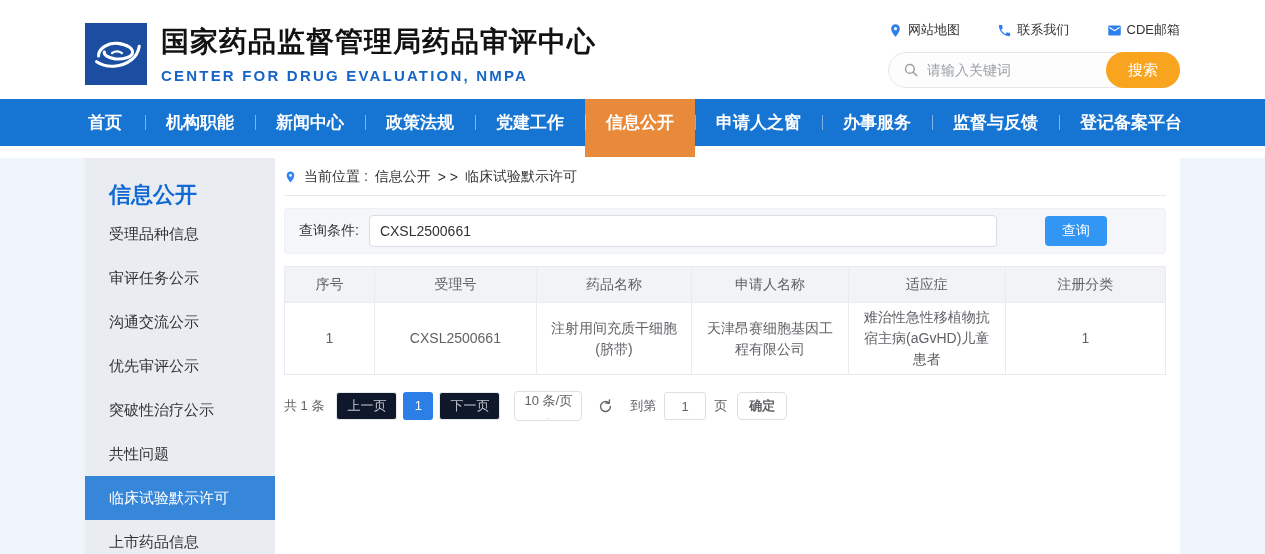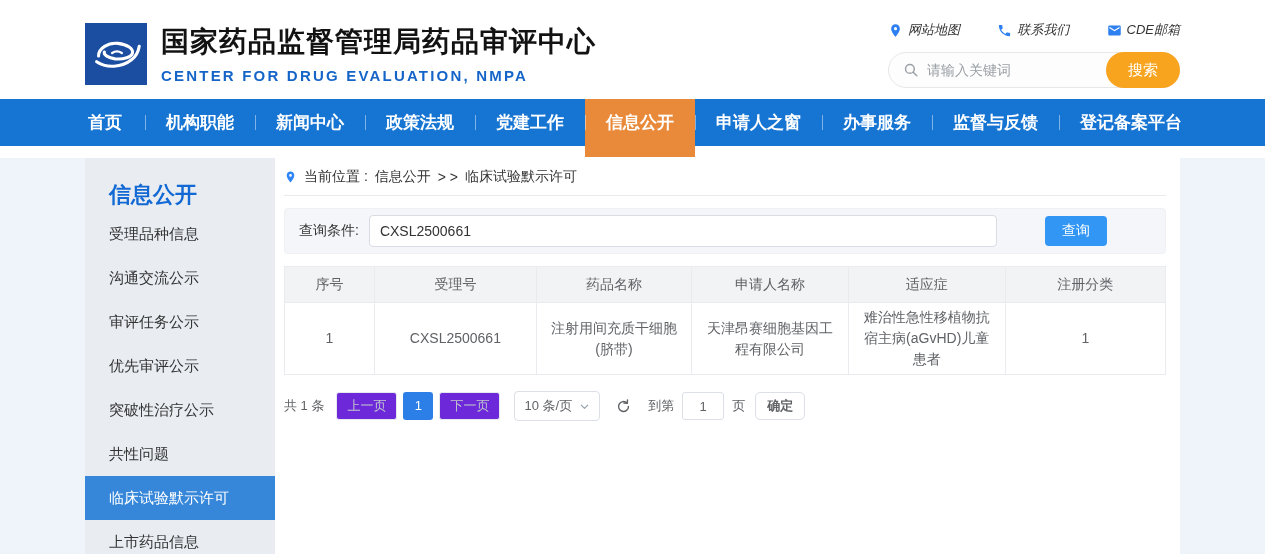--- a/index.html
+++ b/index.html
@@ -9,21 +9,21 @@
 
   
   .header { height:99px; background:#fff; }
   .header .container { display:flex; align-items:center; height:100%; }
   .brand { display:flex; align-items:center; cursor:pointer;margin-top:8px; }
   .logo-box { width:62px; height:62px; flex:0 0 62px; }
   .brand-text { margin-left:14px; }
   .brand-title { font-size:28px; font-weight:bold; color:#121212; letter-spacing:1px; }
   .brand-sub { margin-top:6px; font-size:15px; font-weight:bold; color:#1565c8; letter-spacing:2.2px; }
   .header-right { margin-left:auto; width:292px; padding-top:10px; }
-  .util-links { display:flex; justify-content:space-between; align-items:center;font-style:italic; }
+  .util-links { display:flex; justify-content:space-between; align-items:center; }
   .util-link { display:flex; align-items:center; gap:5px; font-size:13px; color:#333; cursor:pointer; }
   .util-link svg { width:15px; height:15px; }
   .search-wrap { position:relative; margin-top:13px; height:36px; border:1px solid #e7e7e7;
     border-radius:18px; background:#fdfdfd; display:flex; align-items:center; padding-left:14px; }
   .search-wrap svg { width:16px; height:16px; }
   .search-input { border:none; outline:none; background:transparent; font-size:14px; color:#4d7c0f;
     margin-left:8px; width:170px; }
   .search-input::placeholder { color:#9aa0a6; }
   .search-btn { position:absolute; right:-1px; top:-1px; height:36px; width:74px; border:none;
     border-radius:18px; background:#f9a41f; color:#fff; font-size:15px; cursor:pointer; }
@@ -69,26 +69,26 @@
   table.results col:nth-child(3){ width:17.6%; } table.results col:nth-child(4){ width:17.8%; }
   table.results col:nth-child(5){ width:17.8%; } table.results col:nth-child(6){ width:18.2%; }
   table.results th { background:#f2f3f5; border:1px solid #e9ebee; height:36px; font-size:14px;
     font-weight:normal; color:#606266; }
   table.results td { border:1px solid #e9ebee; height:54px; text-align:center; font-size:14px;
     color:#606266; line-height:21px; padding:4px 10px; }
 
   .pagination { margin-top:16px; display:flex; align-items:center; font-size:13px; color:#606266; }
   .pg-total { margin-right:12px; }
   .pg-btn { min-width:58px; height:28px; line-height:26px; text-align:center; padding:0 10px;
-    background:#6d28d9; border:1px solid #e7e9ee; border-radius:3px; color:#c0c4cc; }
+    background:#0f172a; border:1px solid #e7e9ee; border-radius:3px; color:#c0c4cc; }
   .pg-page { width:30px; height:28px; line-height:28px; text-align:center; background:#2d7fe8;
     color:#fff; border-radius:3px; margin:0 6px; cursor:pointer; }
   .pg-next { margin-right:14px; }
   .pg-size { height:30px; border:1px solid #dcdfe6; border-radius:4px; background:#fff;
-    display:flex; align-items:center; gap:7px; padding:0 9px; cursor:pointer; }
+    display:flex; align-items:center; gap:7px; padding:0 9px; cursor:pointer;flex-direction:column; }
   .pg-size svg { width:11px; height:11px; }
   .pg-refresh { margin:0 15px; width:18px; height:18px; cursor:pointer; display:flex; align-items:center; }
   .pg-refresh svg { width:17px; height:17px; }
   .pg-goto-label { margin-right:8px;font-family:Liberation Mono, monospace; }
   .pg-goto-input { width:42px; height:28px; border:1px solid #dcdfe6; border-radius:3px;
     text-align:center; font-size:13px; color:#606266; outline:none; }
   .pg-goto-unit { margin:0 10px 0 8px; }
   .pg-confirm { height:28px; padding:0 11px; background:#fff; border:1px solid #dcdfe6;
     border-radius:5px; font-size:13px; font-weight:bold; color:#606266; cursor:pointer; }
 </style>
@@ -164,22 +164,22 @@
 
 <div class="white-gap"></div>
 
 <div class="page">
   <div class="container page-inner">
 
     <div class="sidebar">
       <div class="side-title">信息公开</div>
       <div>
           <div class="side-item">受理品种信息</div>
+          <div class="side-item">审评任务公示</div>
           <div class="side-item">沟通交流公示</div>
-          <div class="side-item">审评任务公示</div>
           <div class="side-item">优先审评公示</div>
           <div class="side-item">突破性治疗公示</div>
           <div class="side-item">共性问题</div>
           <div class="side-item active">临床试验默示许可</div>
           <div class="side-item">上市药品信息</div>
         </div>
     </div>
 
     <div class="main">
 

